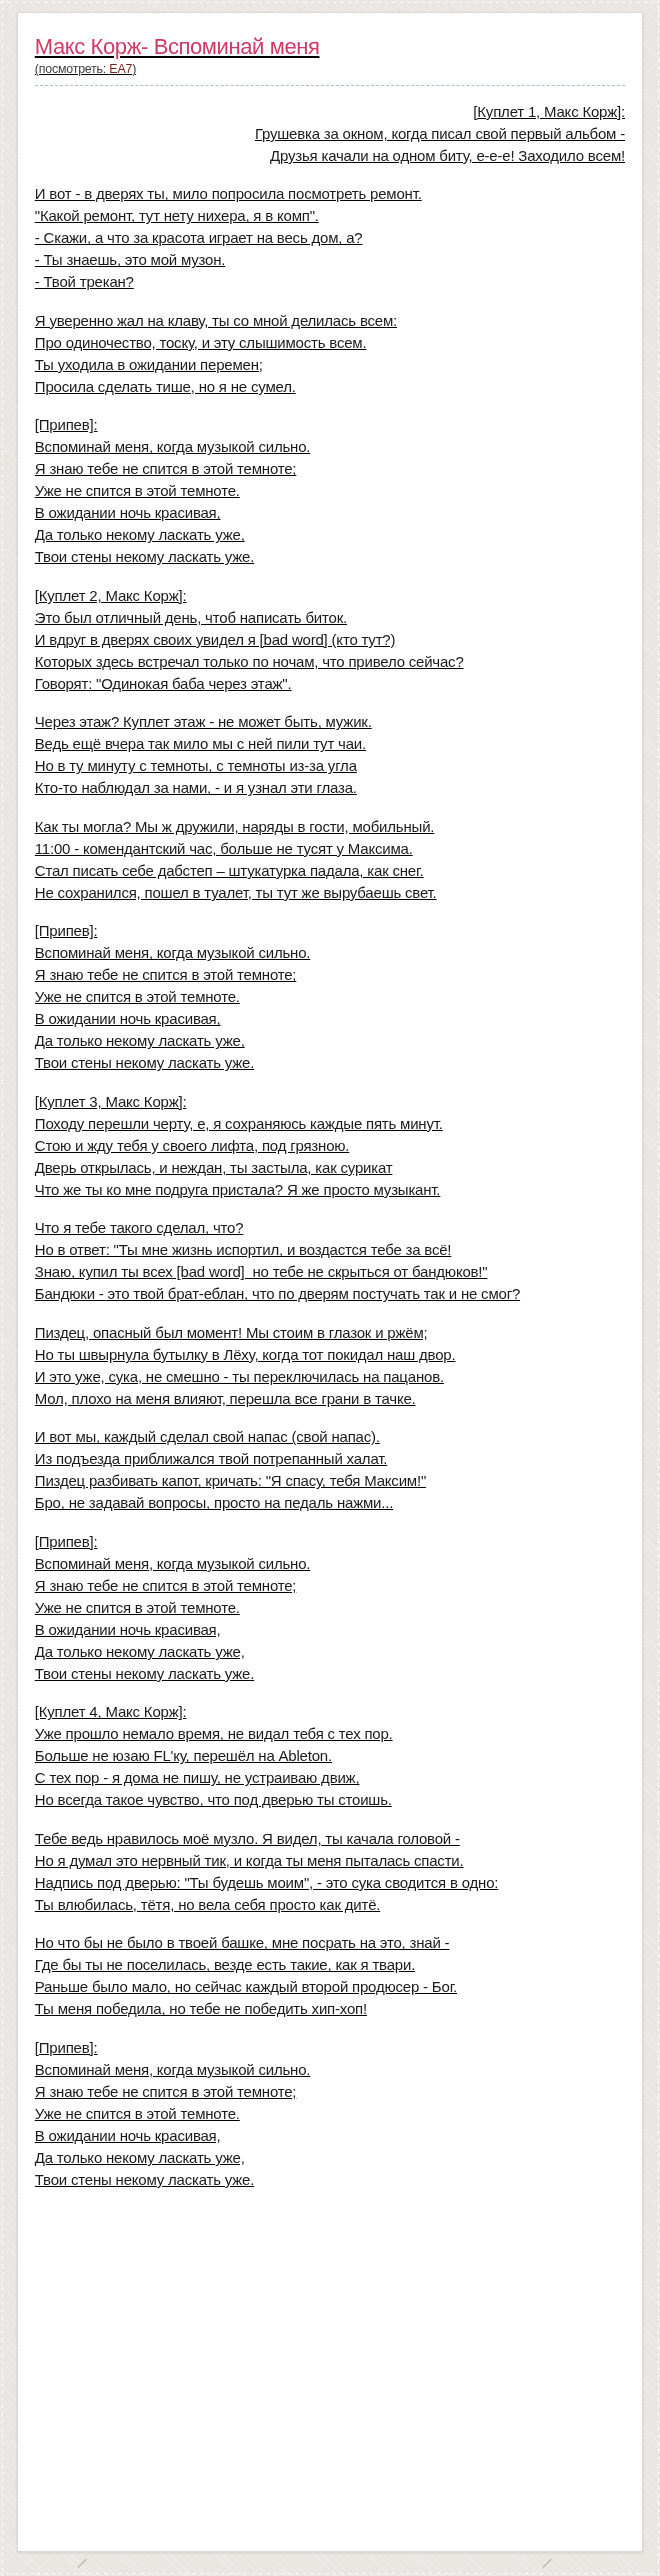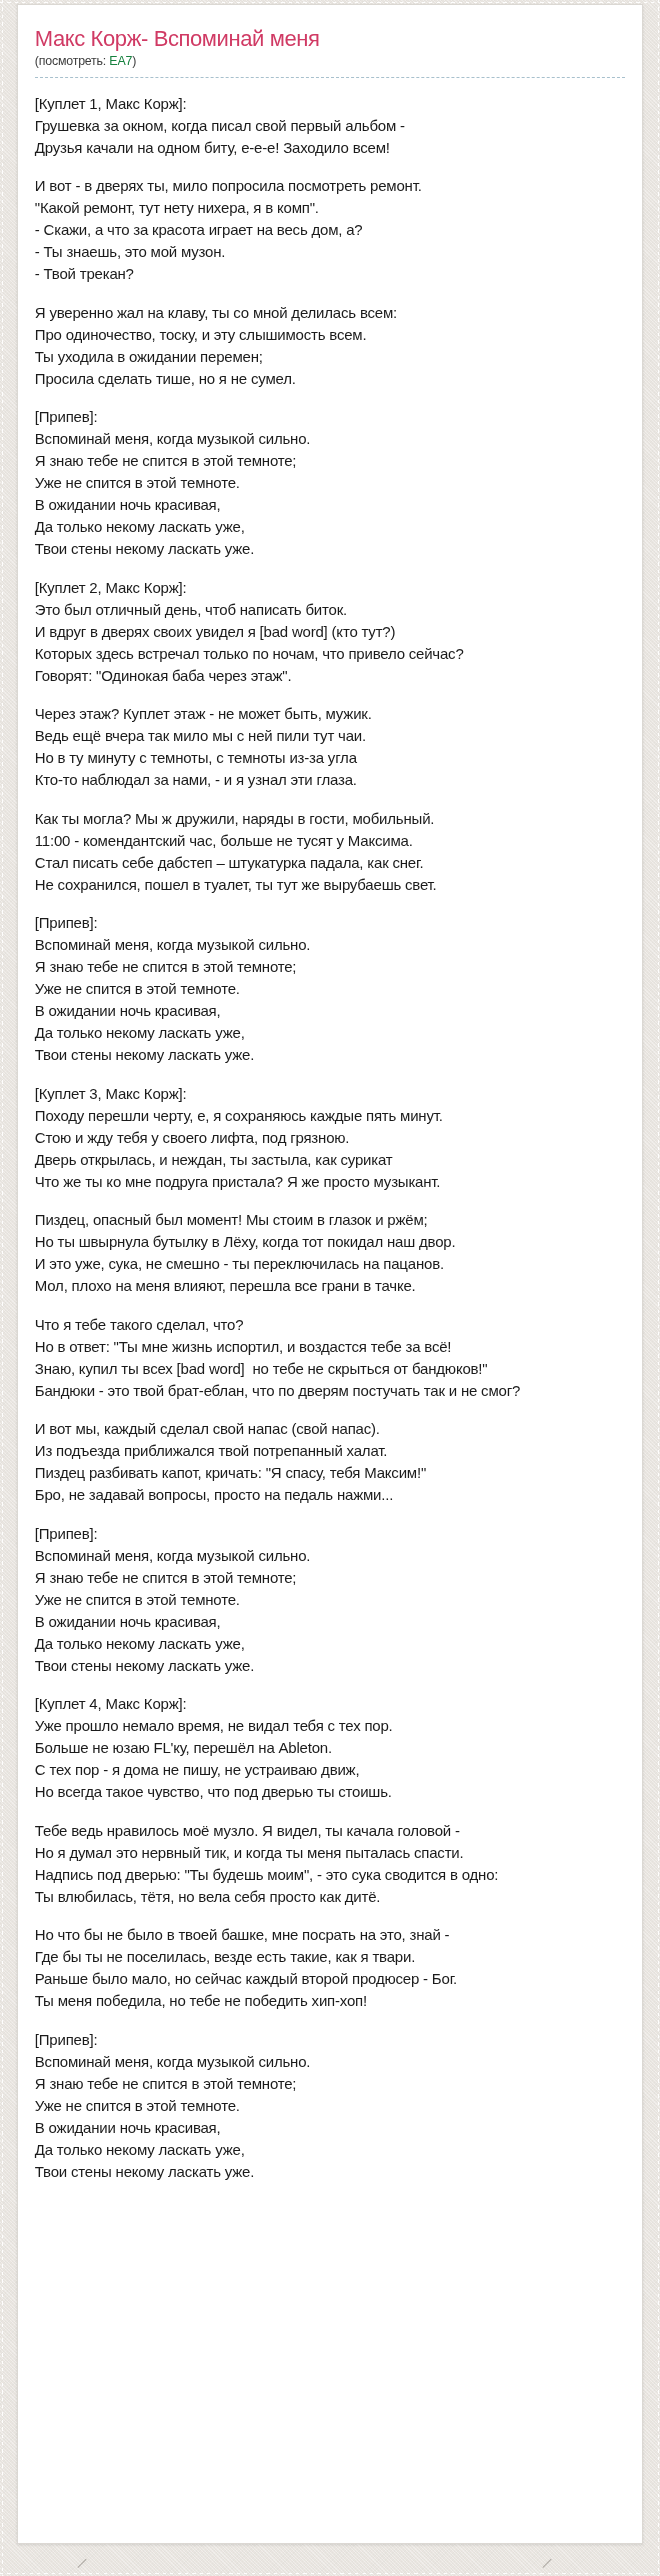--- a/index.html
+++ b/index.html
@@ -32,29 +32,30 @@
   .stitch-mark {
     position: absolute; width: 11.6px; height: 0.8px;
     background: rgba(120,115,108,0.55);
     transform: rotate(-45deg);
   }
   .stitch-mark.m1 { left: 76px;  top: 2563px; }
   .stitch-mark.m2 { left: 541px; top: 2563px; }
 
   .card {
     position: absolute;
-    left: 16.5px; top: 4px;
+    left: 16.5px; top: 12px;
     width: 626px;
     min-height: 2540px;
     box-sizing: border-box;
     background: #ffffff;
     border: 0.8px solid #dbd8d3;
     box-shadow: 0 0.8px 2.5px rgba(0,0,0,0.10);
     padding: 16.5px 16.5px 20px 17.3px;
     z-index: 2;
+    text-decoration: underline;
   }
 
   .page-title {
     margin: 4.1px 0 0 0;
     font-size: 22px;
     line-height: 25px;
     font-weight: 400;
     letter-spacing: -0.4px;
     color: #d03a64;
   }
@@ -62,35 +63,35 @@
   .artist-line {
     margin-top: 2.5px;
     font-size: 12.4px;
     line-height: 16.5px;
     color: #3c3c3c;
     letter-spacing: -0.2px;
     padding-bottom: 7.4px;
     border-bottom: 0.8px dashed #a8c0cd;
   }
   .artist-line a {
-    color: #15803d;
+    color: #7f1d1d;
     text-decoration: none;
     cursor: pointer;
   }
 
   .lyrics { margin-top: 0; }
   .stanza {
     margin: 16.5px 0;
     font-size: 15px;
     line-height: 22px;
     letter-spacing: -0.2px;
     color: #1b1b1b;
     white-space: pre-wrap;
   }
-  .stanza:first-child { margin-top: 15px; }
+  .stanza:first-child { margin-top: 15px; text-align: right; }
   .stanza:last-child  { margin-bottom: 0; }
 </style>
 </head>
 <body>
 
 <div class="stitch-v left"></div>
 <div class="stitch-v right"></div>
 <div class="stitch-h top"></div>
 <div class="stitch-h bottom"></div>
 <div class="stitch-mark m1"></div>
@@ -137,28 +138,28 @@
 Я знаю тебе не спится в этой темноте;
 Уже не спится в этой темноте.
 В ожидании ночь красивая,
 Да только некому ласкать уже,
 Твои стены некому ласкать уже.</p>
       <p class="stanza">[Куплет 3, Макс Корж]:
 Походу перешли черту, е, я сохраняюсь каждые пять минут.
 Стою и жду тебя у своего лифта, под грязною.
 Дверь открылась, и неждан, ты застыла, как сурикат
 Что же ты ко мне подруга пристала? Я же просто музыкант.</p>
+      <p class="stanza">Что я тебе такого сделал, что?
+Но в ответ: "Ты мне жизнь испортил, и воздастся тебе за всё!
+Знаю, купил ты всех [bad word]  но тебе не скрыться от бандюков!"
+Бандюки - это твой брат-еблан, что по дверям постучать так и не смог?</p>
       <p class="stanza">Пиздец, опасный был момент! Мы стоим в глазок и ржём;
 Но ты швырнула бутылку в Лёху, когда тот покидал наш двор.
 И это уже, сука, не смешно - ты переключилась на пацанов.
 Мол, плохо на меня влияют, перешла все грани в тачке.</p>
-      <p class="stanza">Что я тебе такого сделал, что?
-Но в ответ: "Ты мне жизнь испортил, и воздастся тебе за всё!
-Знаю, купил ты всех [bad word]  но тебе не скрыться от бандюков!"
-Бандюки - это твой брат-еблан, что по дверям постучать так и не смог?</p>
       <p class="stanza">И вот мы, каждый сделал свой напас (свой напас).
 Из подъезда приближался твой потрепанный халат.
 Пиздец разбивать капот, кричать: "Я спасу, тебя Максим!"
 Бро, не задавай вопросы, просто на педаль нажми...</p>
       <p class="stanza">[Припев]:
 Вспоминай меня, когда музыкой сильно.
 Я знаю тебе не спится в этой темноте;
 Уже не спится в этой темноте.
 В ожидании ночь красивая,
 Да только некому ласкать уже,

